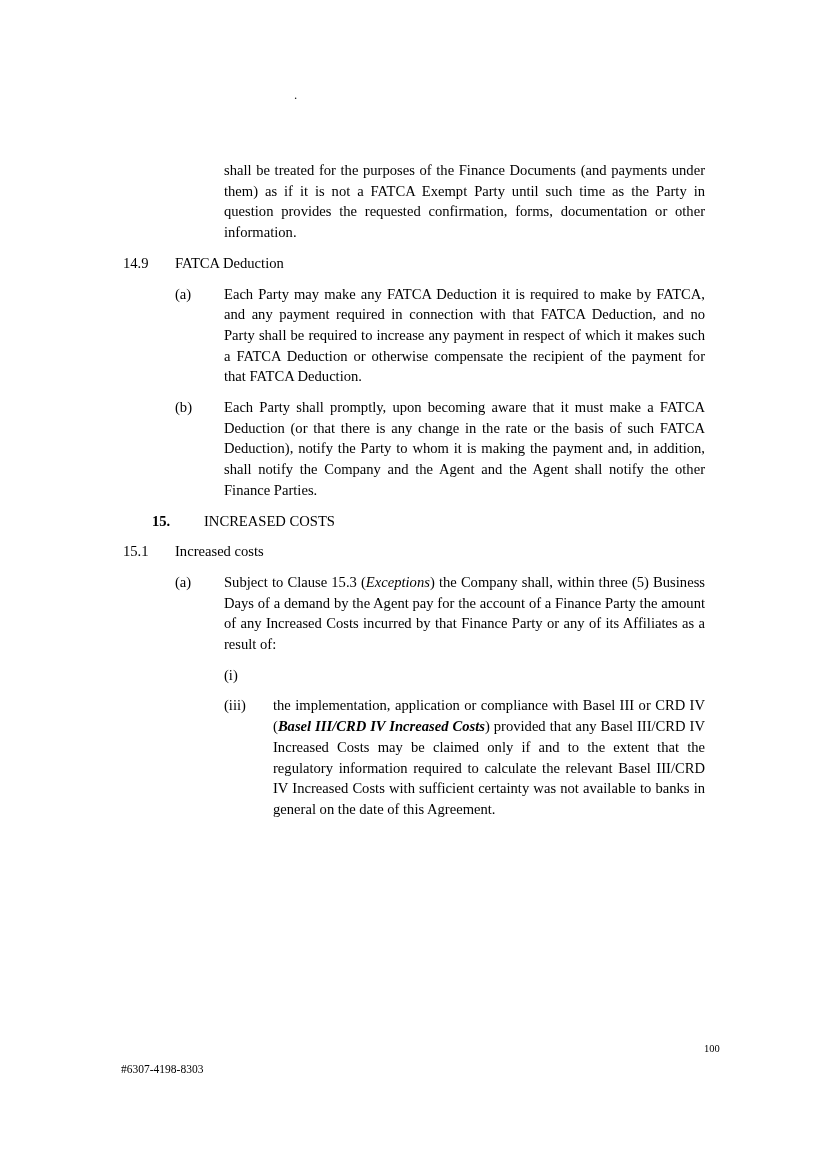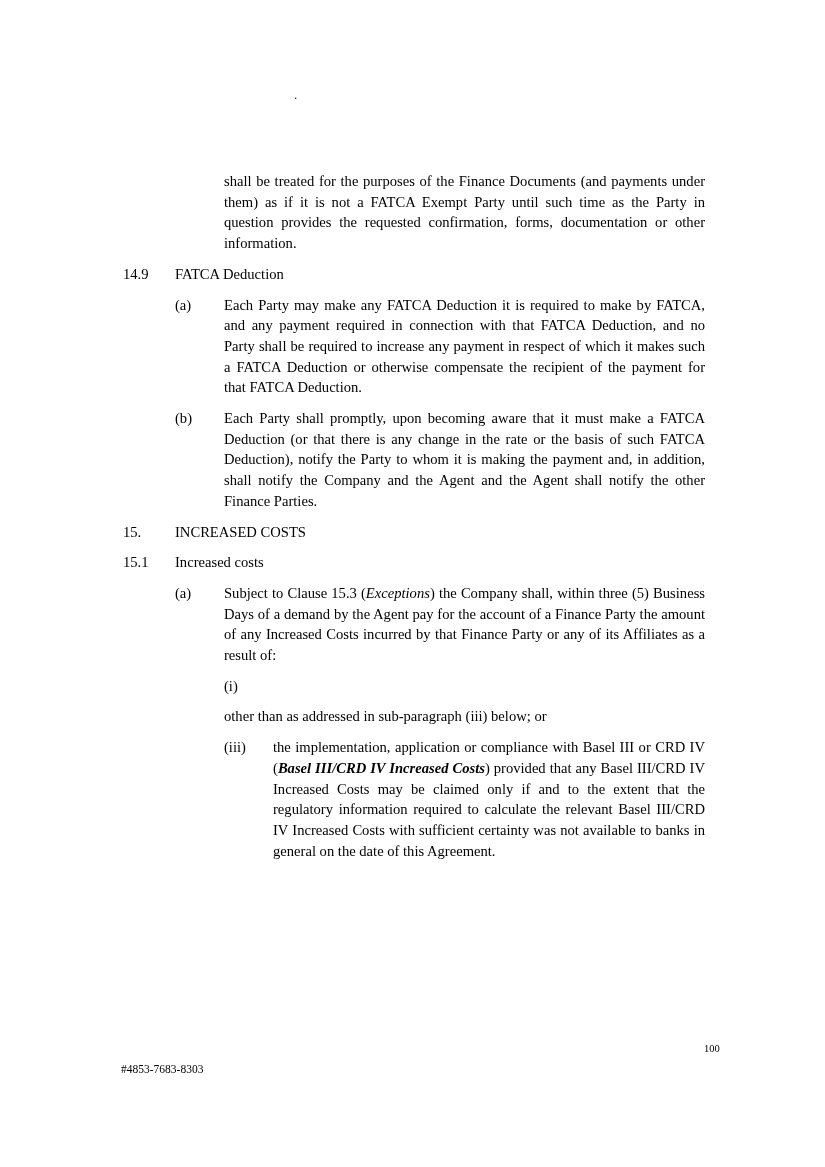--- a/index.html
+++ b/index.html
@@ -24,32 +24,32 @@
     position: absolute;
     left: 294px;
     top: 88px;
     font-size: 13px;
     line-height: 13px;
     color: #222222;
   }
   .content {
     position: absolute;
     left: 123px;
-    top: 171px;
+    top: 160px;
     width: 582px;
     font-size: 14.6px;
     line-height: 20.7px;
   }
   .block { margin: 0 0 10px 0; }
   .row { display: flex; justify-content: space-between; }
   .num-col {
     flex: none;
     width: 52px;
   }
-  .num-col.bold { font-weight: normal; }
+  .num-col.bold { font-weight: bold; margin-left: 29px; }
   .marker-col {
     flex: none;
     width: 49px;
   }
   .txt { flex: 1; }
   .heading { font-weight: normal; }
   .para { text-align: justify; }
   .indent-1 { margin-left: 52px; }
   .indent-2 { margin-left: 101px; }
   .italic { font-style: italic; }
@@ -108,25 +108,24 @@
     <div class="row indent-1 block">
       <div class="marker-col">(a)</div>
       <div class="txt para"><span>Subject to Clause 15.3 (</span><span class="italic">Exceptions</span><span>) the Company shall, within three (5) Business Days of a demand by the Agent pay for the account of a Finance Party the amount of any Increased Costs incurred by that Finance Party or any of its Affiliates as a result of:</span></div>
     </div>
 
     <div class="row indent-2 block">
       <div class="marker-col">(i)</div>
     </div>
 
 
-    <p class="para indent-2 block">other than as addressed in sub-paragraph (iii) below; or</p>
 
     <div class="row indent-2 block">
       <div class="marker-col">(iii)</div>
       <div class="txt para"><span>the implementation, application or compliance with Basel III or CRD IV (</span><span class="bold-italic">Basel III/CRD IV Increased Costs</span><span>) provided that any Basel III/CRD IV Increased Costs may be claimed only if and to the extent that the regulatory information required to calculate the relevant Basel III/CRD IV Increased Costs with sufficient certainty was not available to banks in general on the date of this Agreement.</span></div>
     </div>
 
   </div>
 
   <div class="page-number">100</div>
-  <div class="doc-id">#4853-7683-8303</div>
+  <div class="doc-id">#6307-4198-8303</div>
 
 </div>
 
 </body></html>

